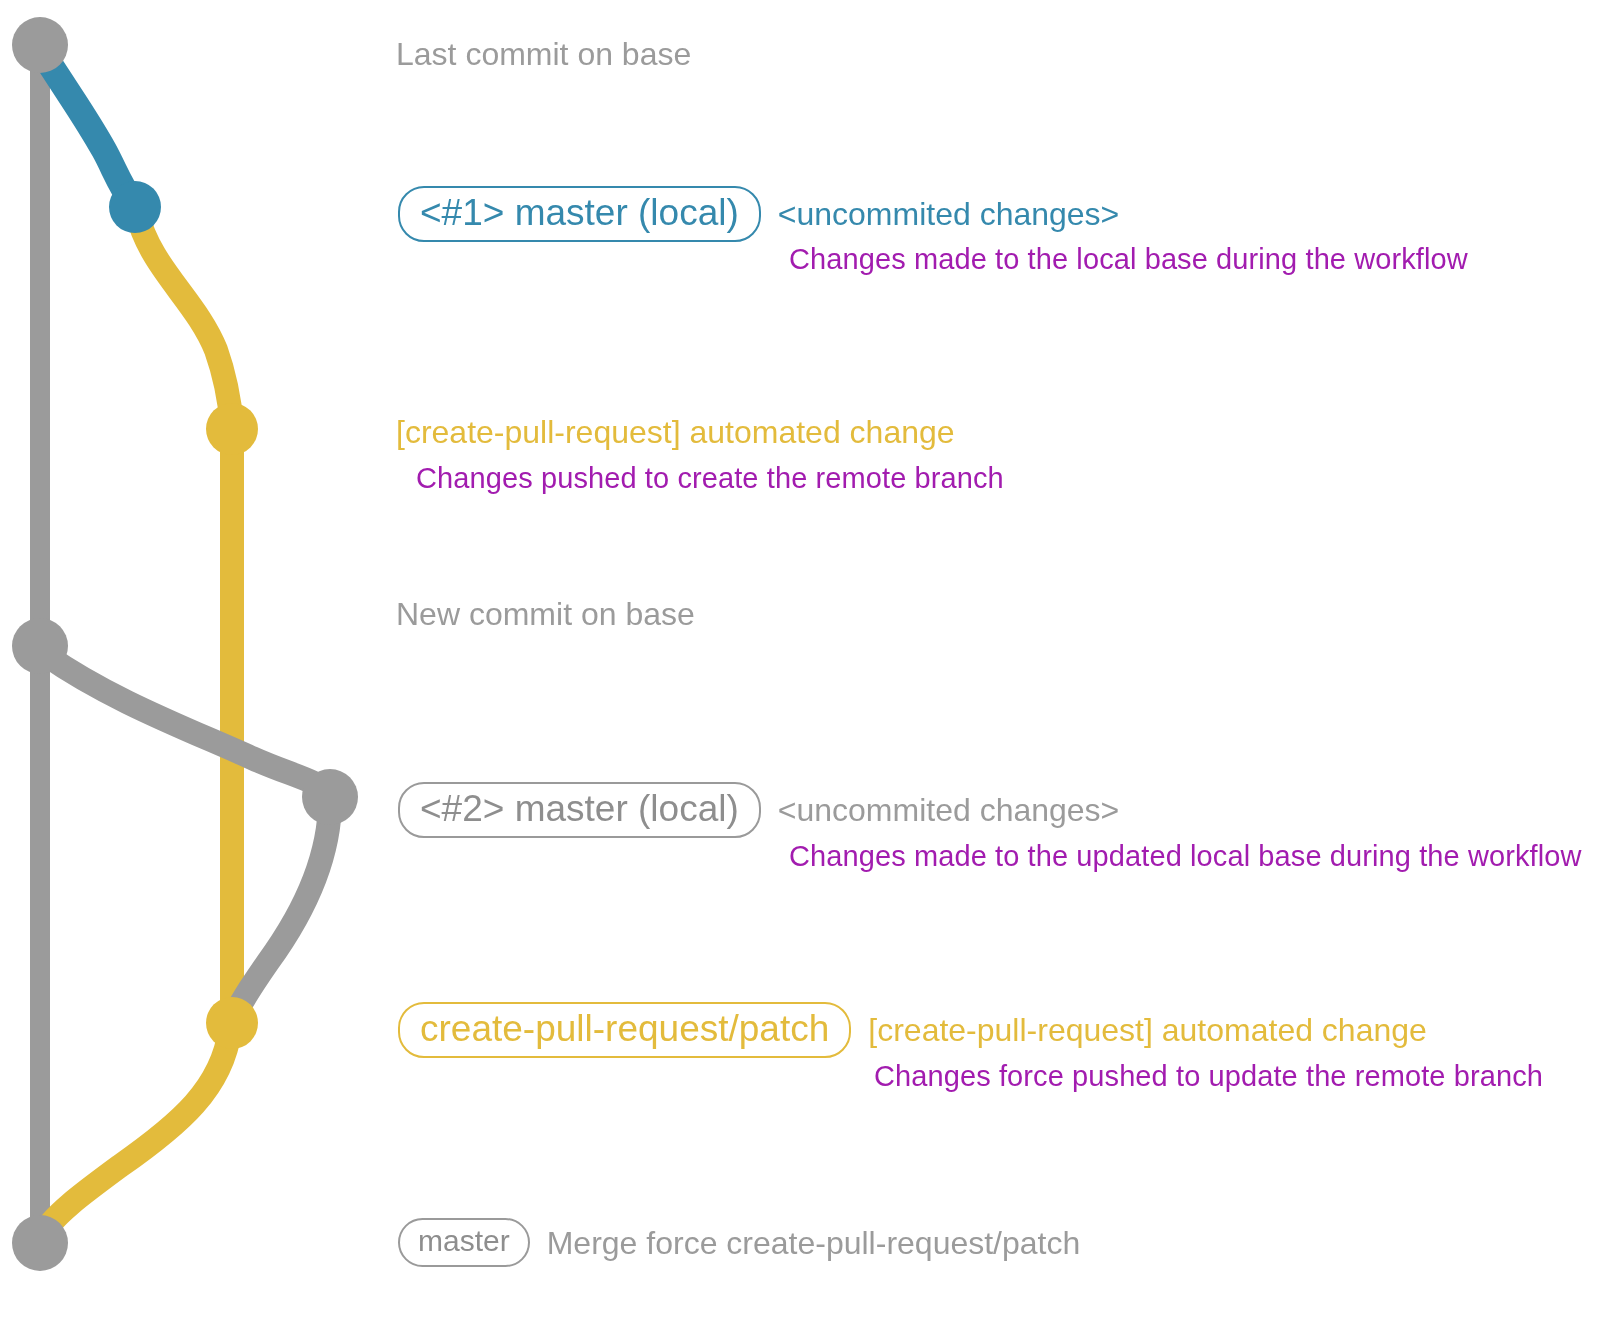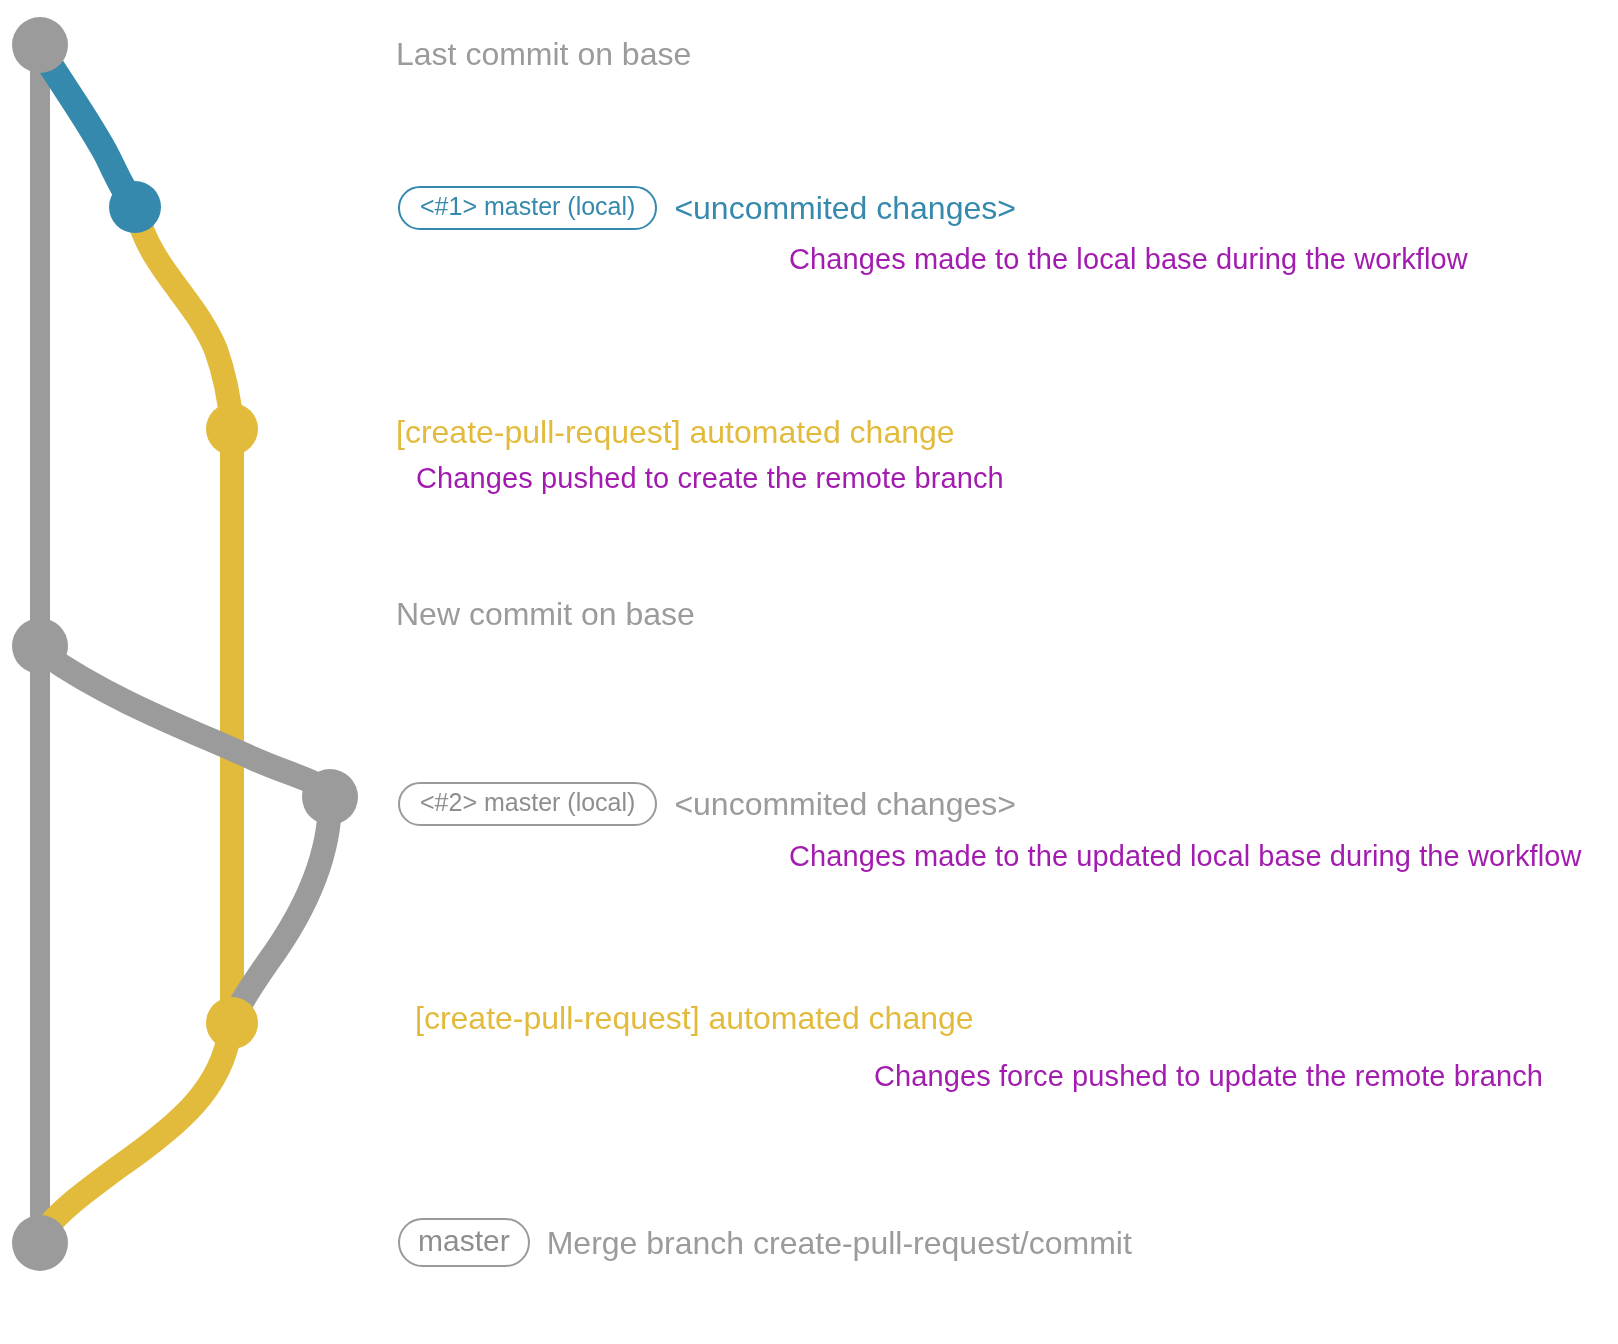--- a/index.html
+++ b/index.html
@@ -39,21 +39,21 @@
     font-family: Liberation Sans, sans-serif;
     color: #a21caf;
     font-size: 29px;
     letter-spacing: 0.1px;
   }
   .badge {
     display: inline-block;
     border: 2px solid #9a9a9a;
     border-radius: 26px;
     padding: 6px 20px 9px 20px;
-    font-size: 25px;
+    font-size: 37px;
     line-height: 1.0;
     color: #8e8e8e;
     background: #ffffff;
   }
   .badge.blue { border-color: #3589ad; color: #3589ad; }
   .badge.gold { border-color: #e3bb3c; color: #e3bb3c; }
   .badge.gray { border-color: #9a9a9a; color: #8e8e8e; }
   .badge.small {
     font-size: 30px;
     padding: 6px 18px 9px 18px;
@@ -118,22 +118,23 @@
 
   <div class="plain" style="left:396px; top:596px;">New commit on base</div>
 
   <div class="row" style="left:398px; top:782px;text-align:center;">
     <span class="badge gray">&lt;#2&gt; master (local)</span>
     <span class="msg gray">&lt;uncommited changes&gt;</span>
   </div>
   <div class="sub" style="left:789px; top:840px;">Changes made to the updated local base during the workflow</div>
 
   <div class="row" style="left:398px; top:1002px;">
+    <span class="badge gold">create-pull-request/patch</span>
     <span class="msg gold">[create-pull-request] automated change</span>
   </div>
   <div class="sub" style="left:874px; top:1060px;">Changes force pushed to update the remote branch</div>
 
   <div class="row" style="left:398px; top:1218px;justify-content:center;">
     <span class="badge gray small">master</span>
-    <span class="msg gray">Merge branch create-pull-request/commit</span>
+    <span class="msg gray">Merge force create-pull-request/patch</span>
   </div>
 
 </div>
 
 </body></html>

